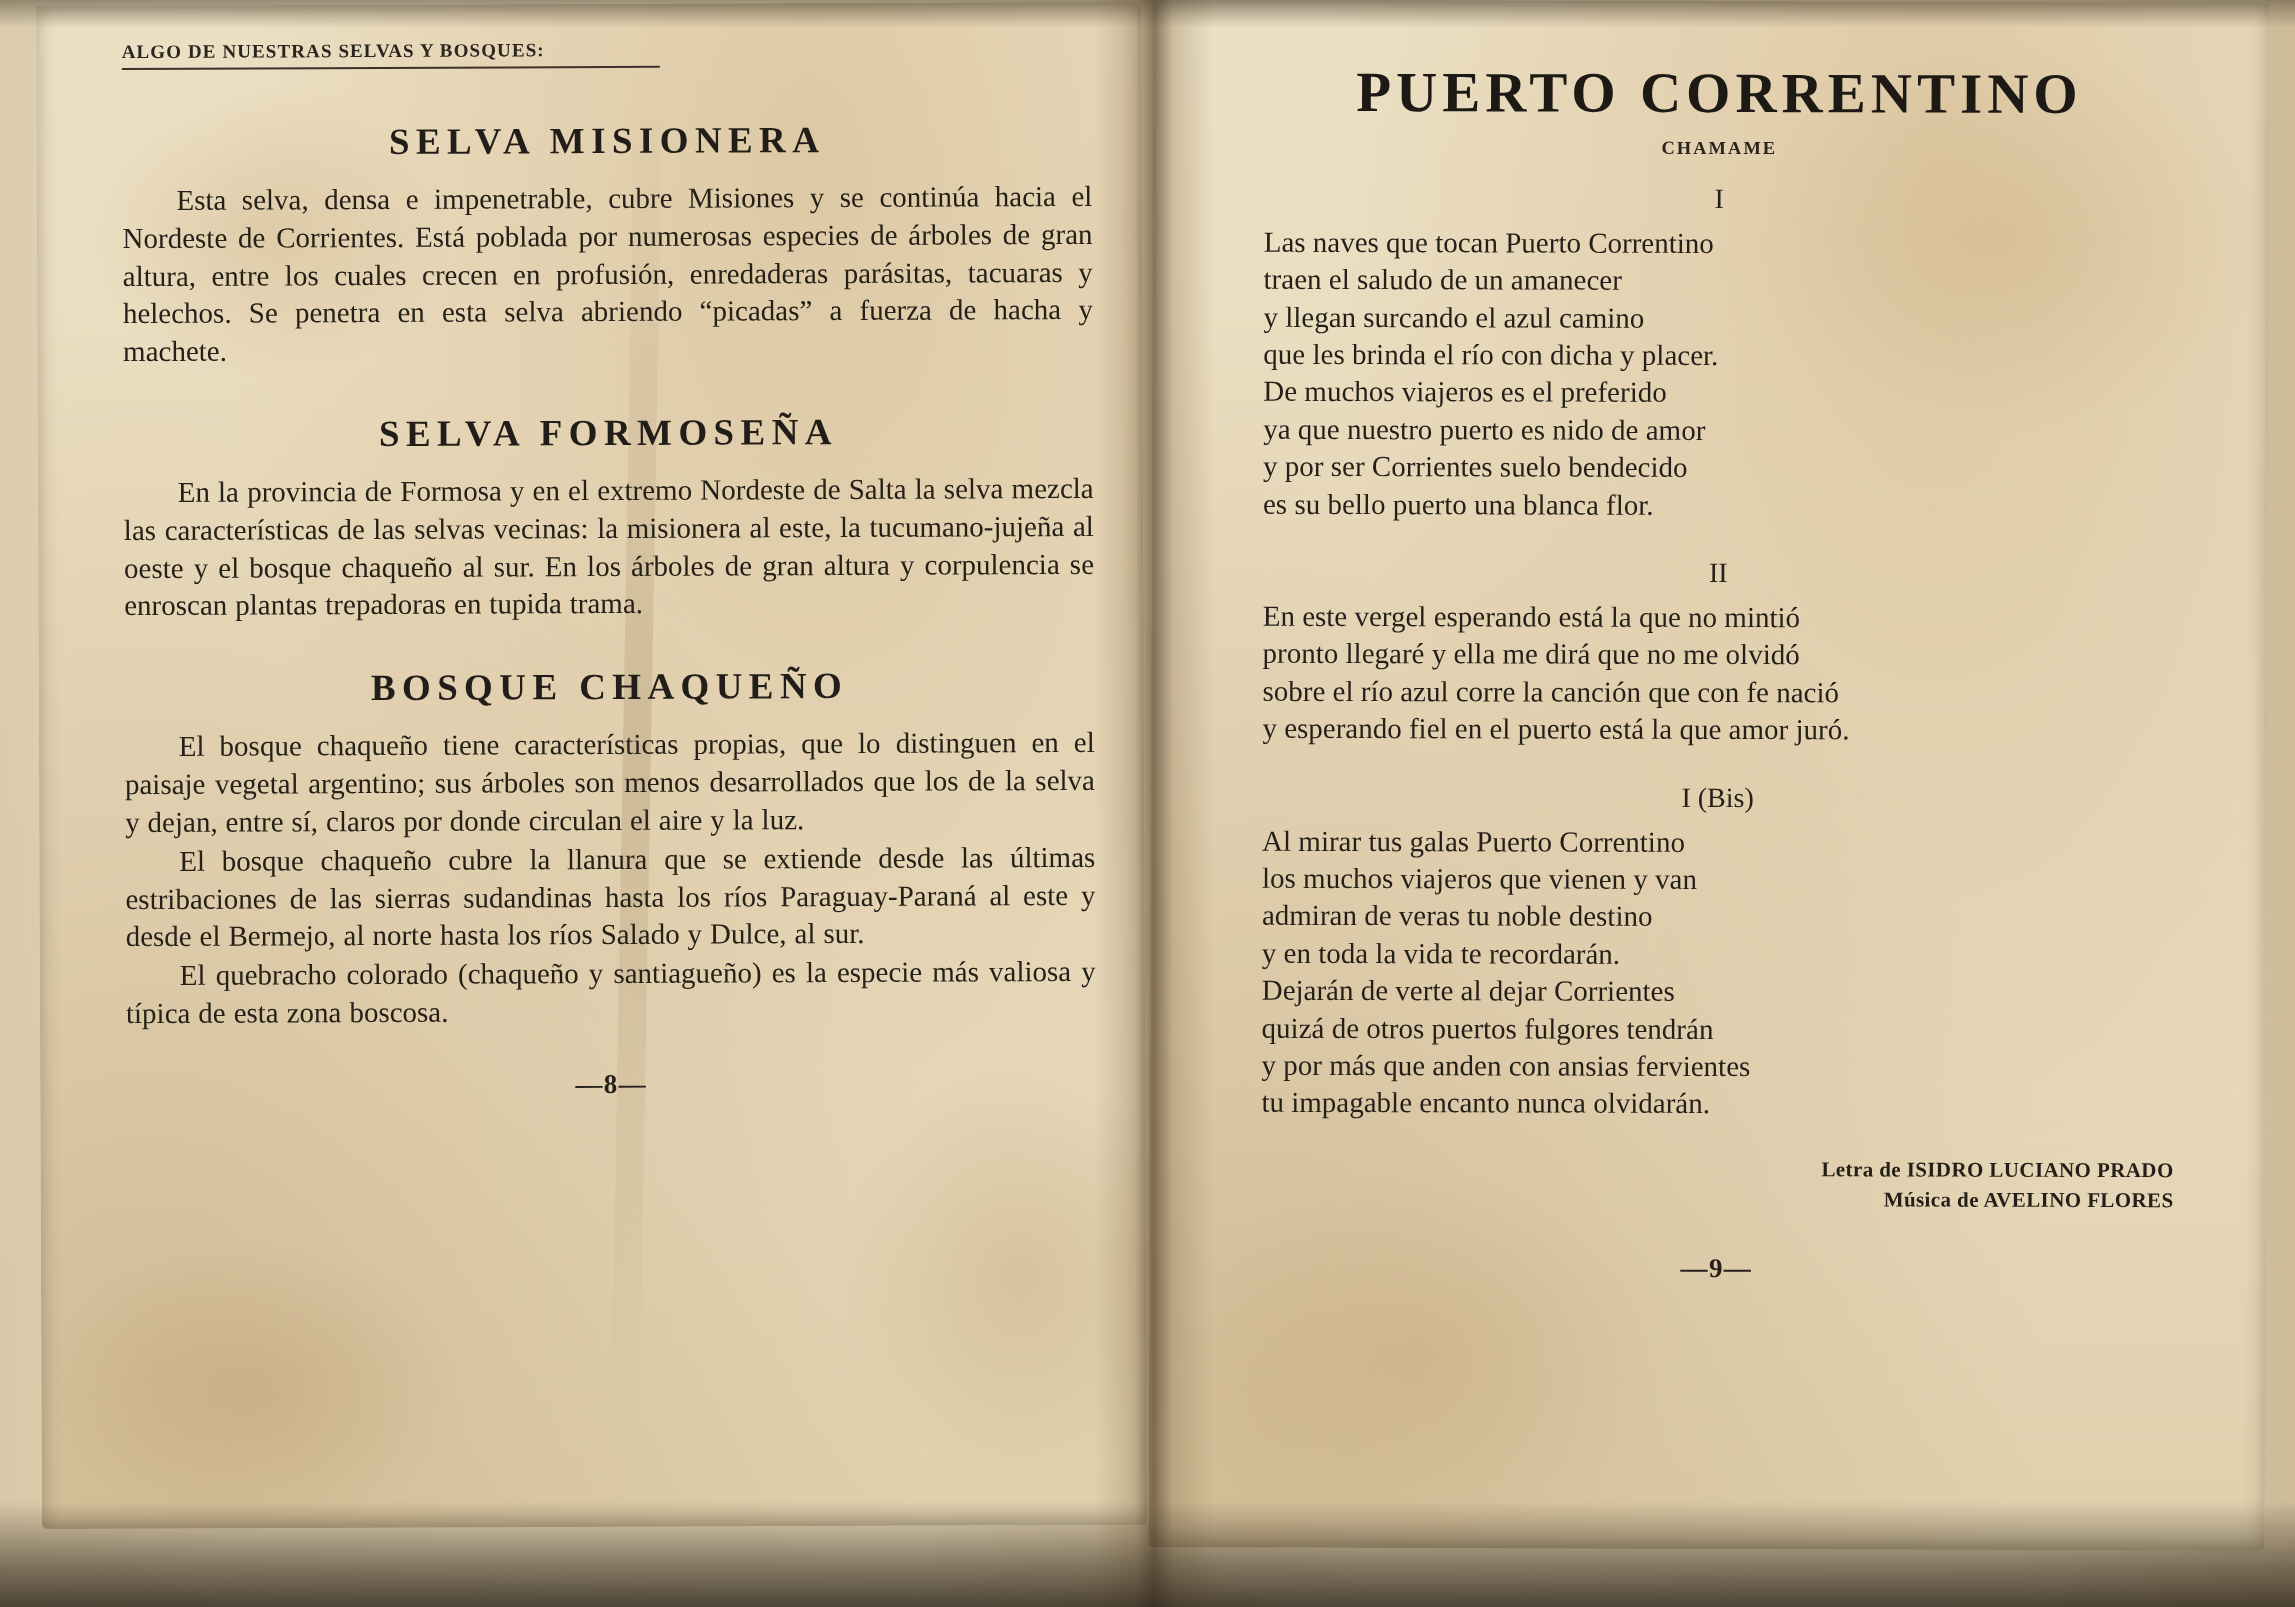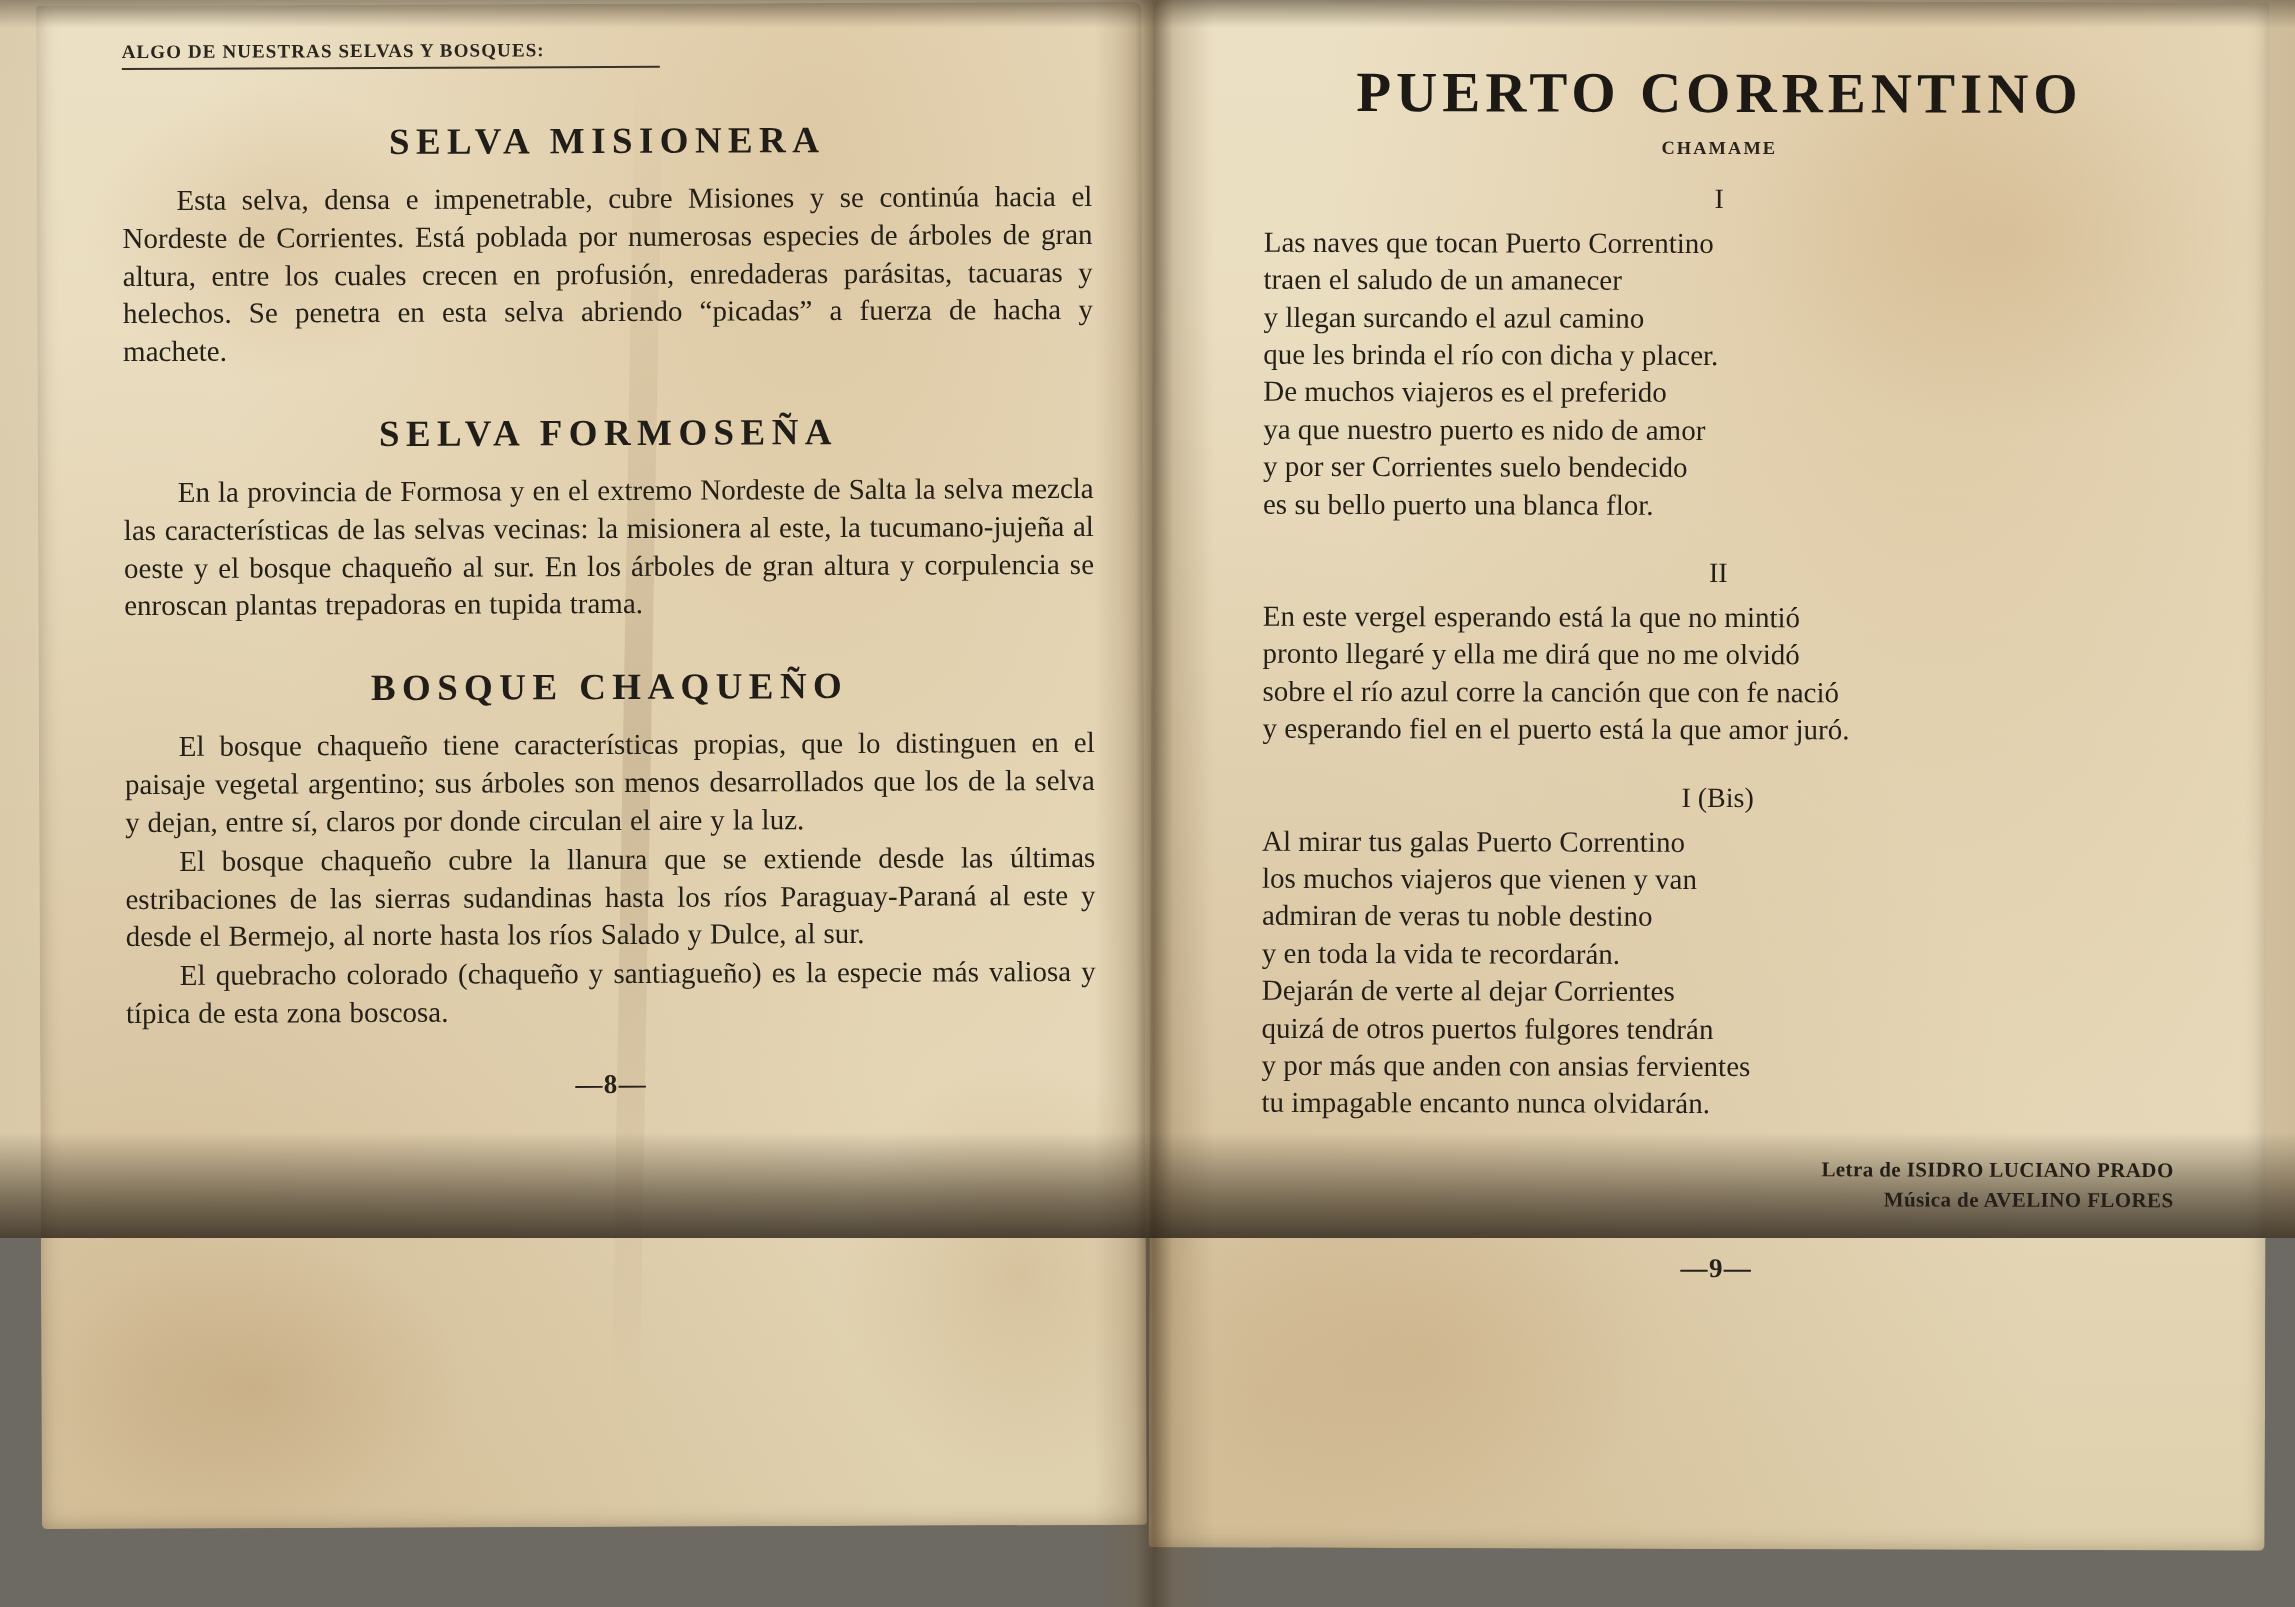--- a/index.html
+++ b/index.html
@@ -10,21 +10,21 @@
   body {
     width: 2295px;
     height: 1607px;
     overflow: hidden;
     font-family: "Liberation Serif", serif;
   }
 
   #book {
     position: relative;
     width: 2295px;
-    height: 1238px;
+    height: 1607px;
     background:
       radial-gradient(ellipse at 20% 20%, rgba(255,255,255,0.10), rgba(0,0,0,0) 60%),
       linear-gradient(90deg, #d9c9a8 0%, #e3d4b5 12%, #e8dabb 40%, #ddcca9 50%, #e6d7b8 60%, #e4d5b4 88%, #cdbb99 100%);
   }
 
   
   .sheet {
     position: absolute;
     background:
       radial-gradient(ellipse at 70% 10%, rgba(196,160,110,0.35), rgba(0,0,0,0) 55%),

